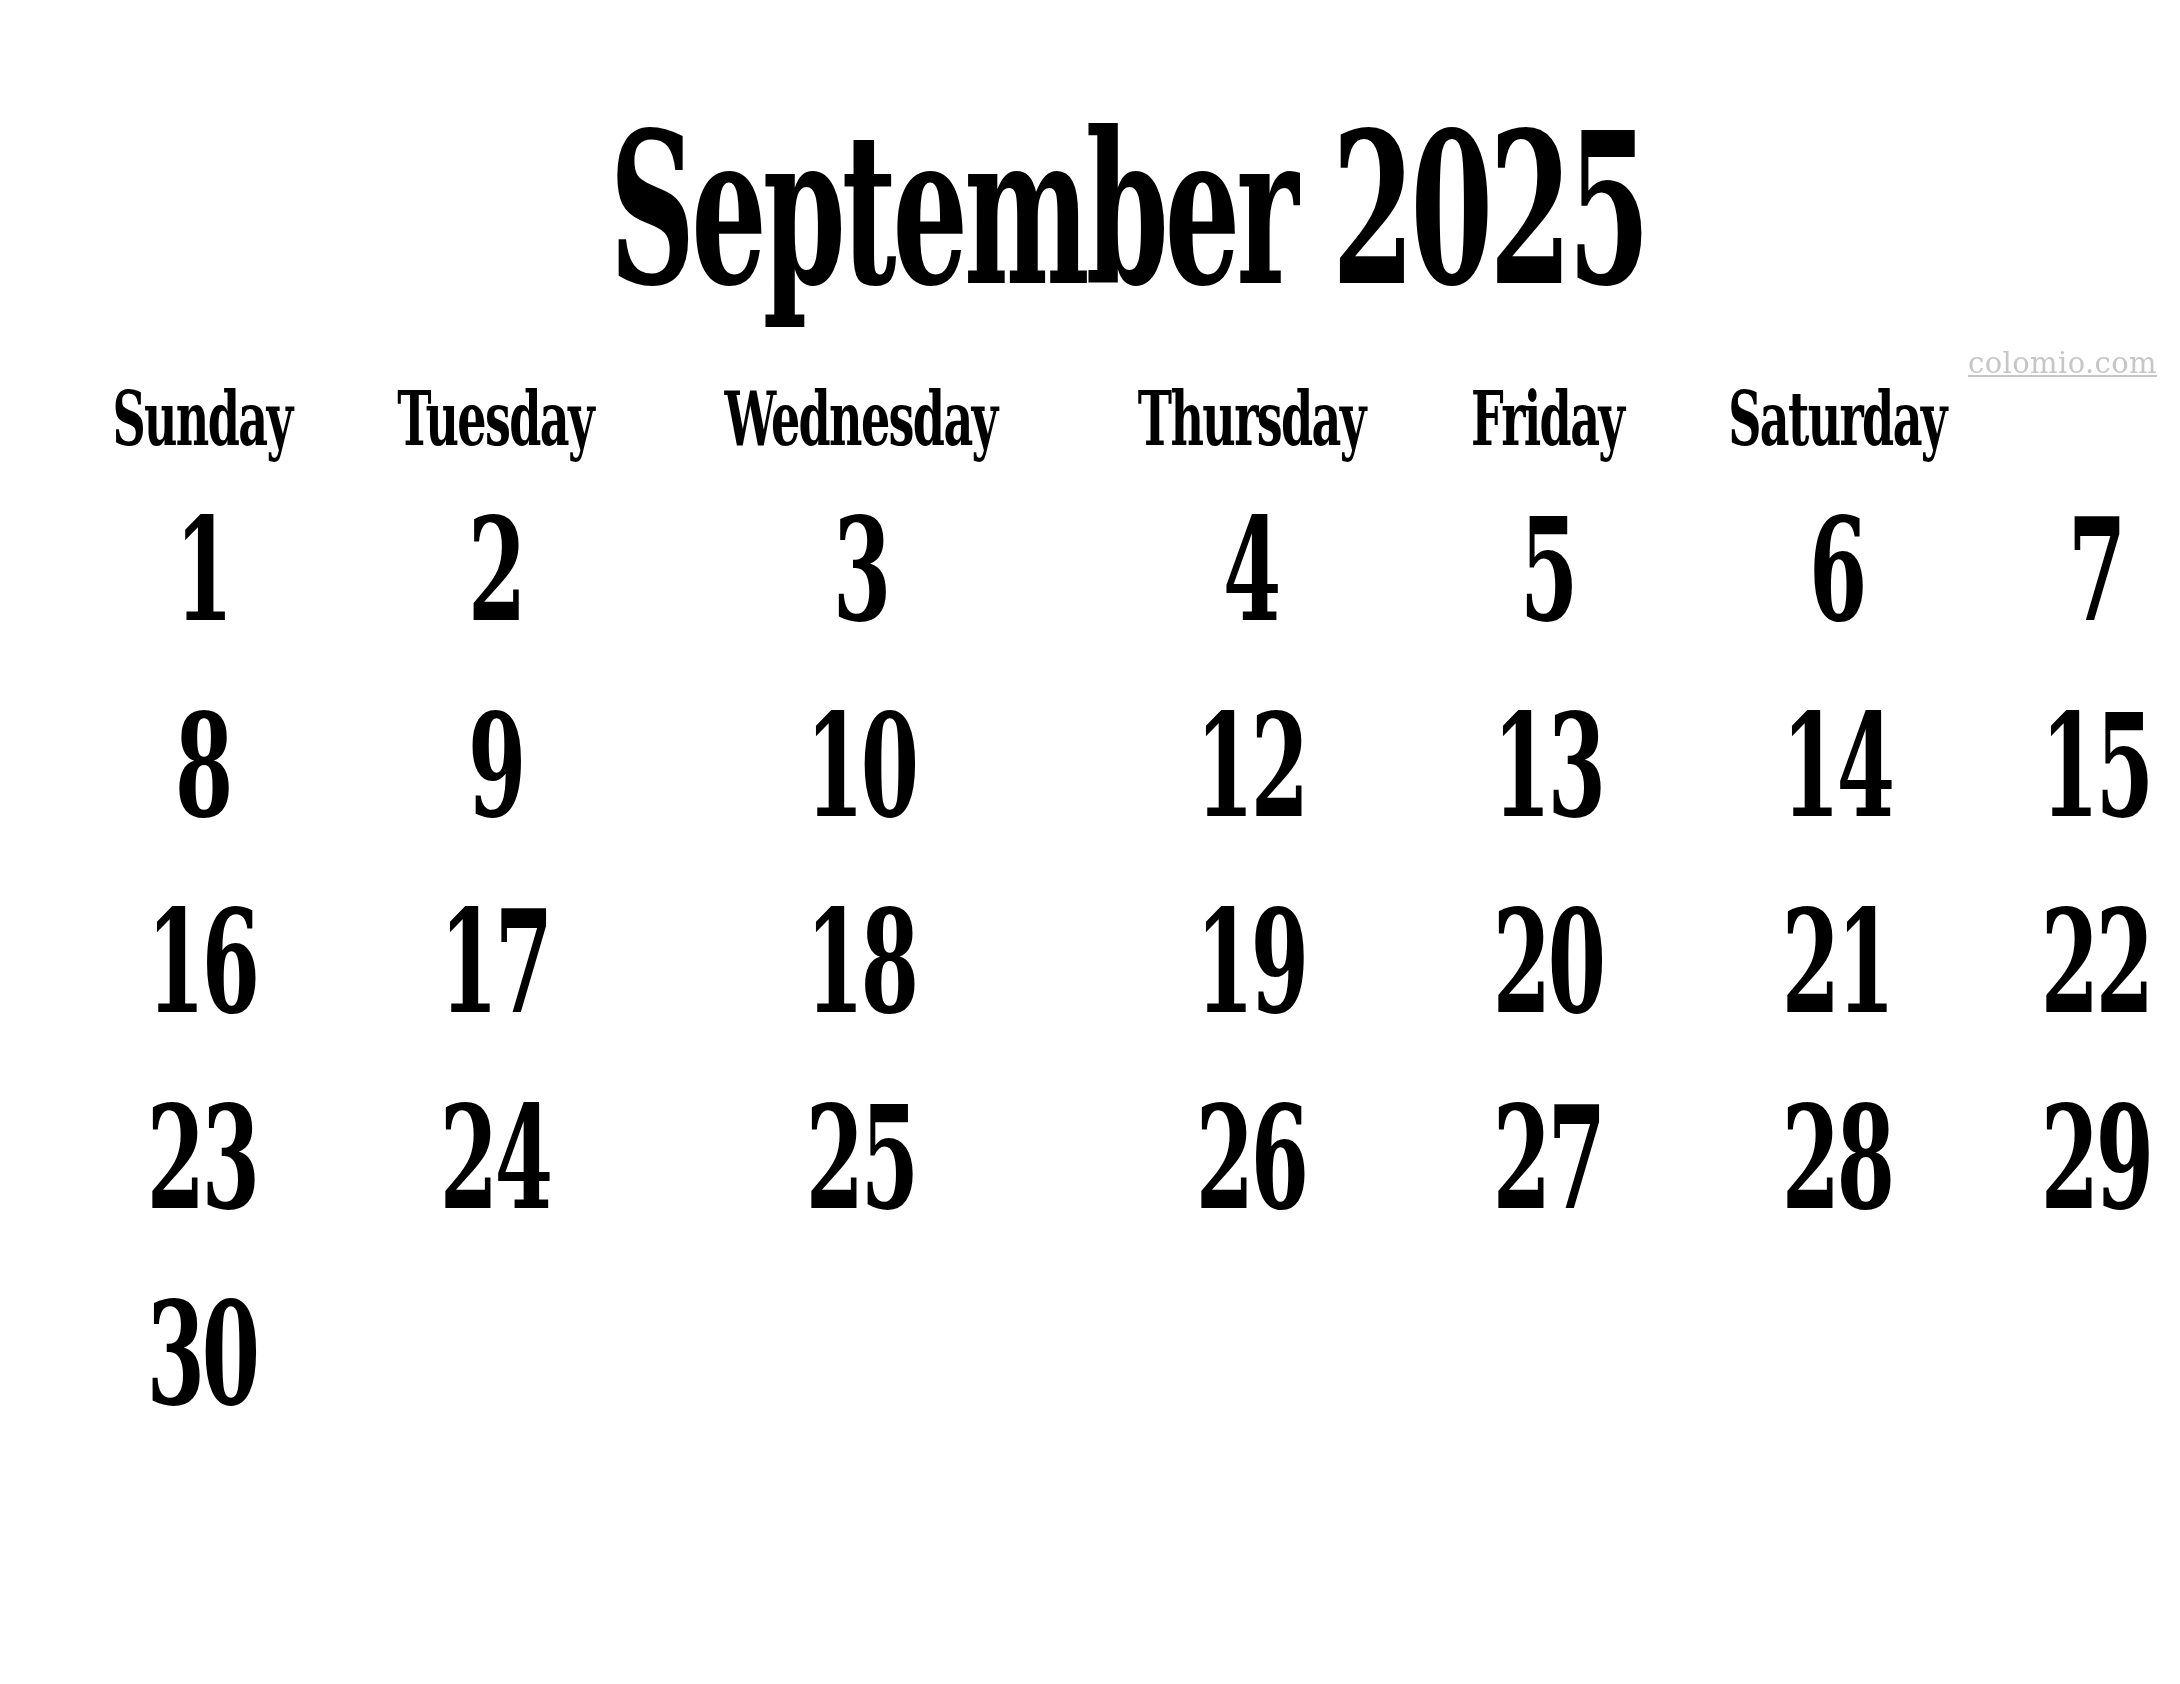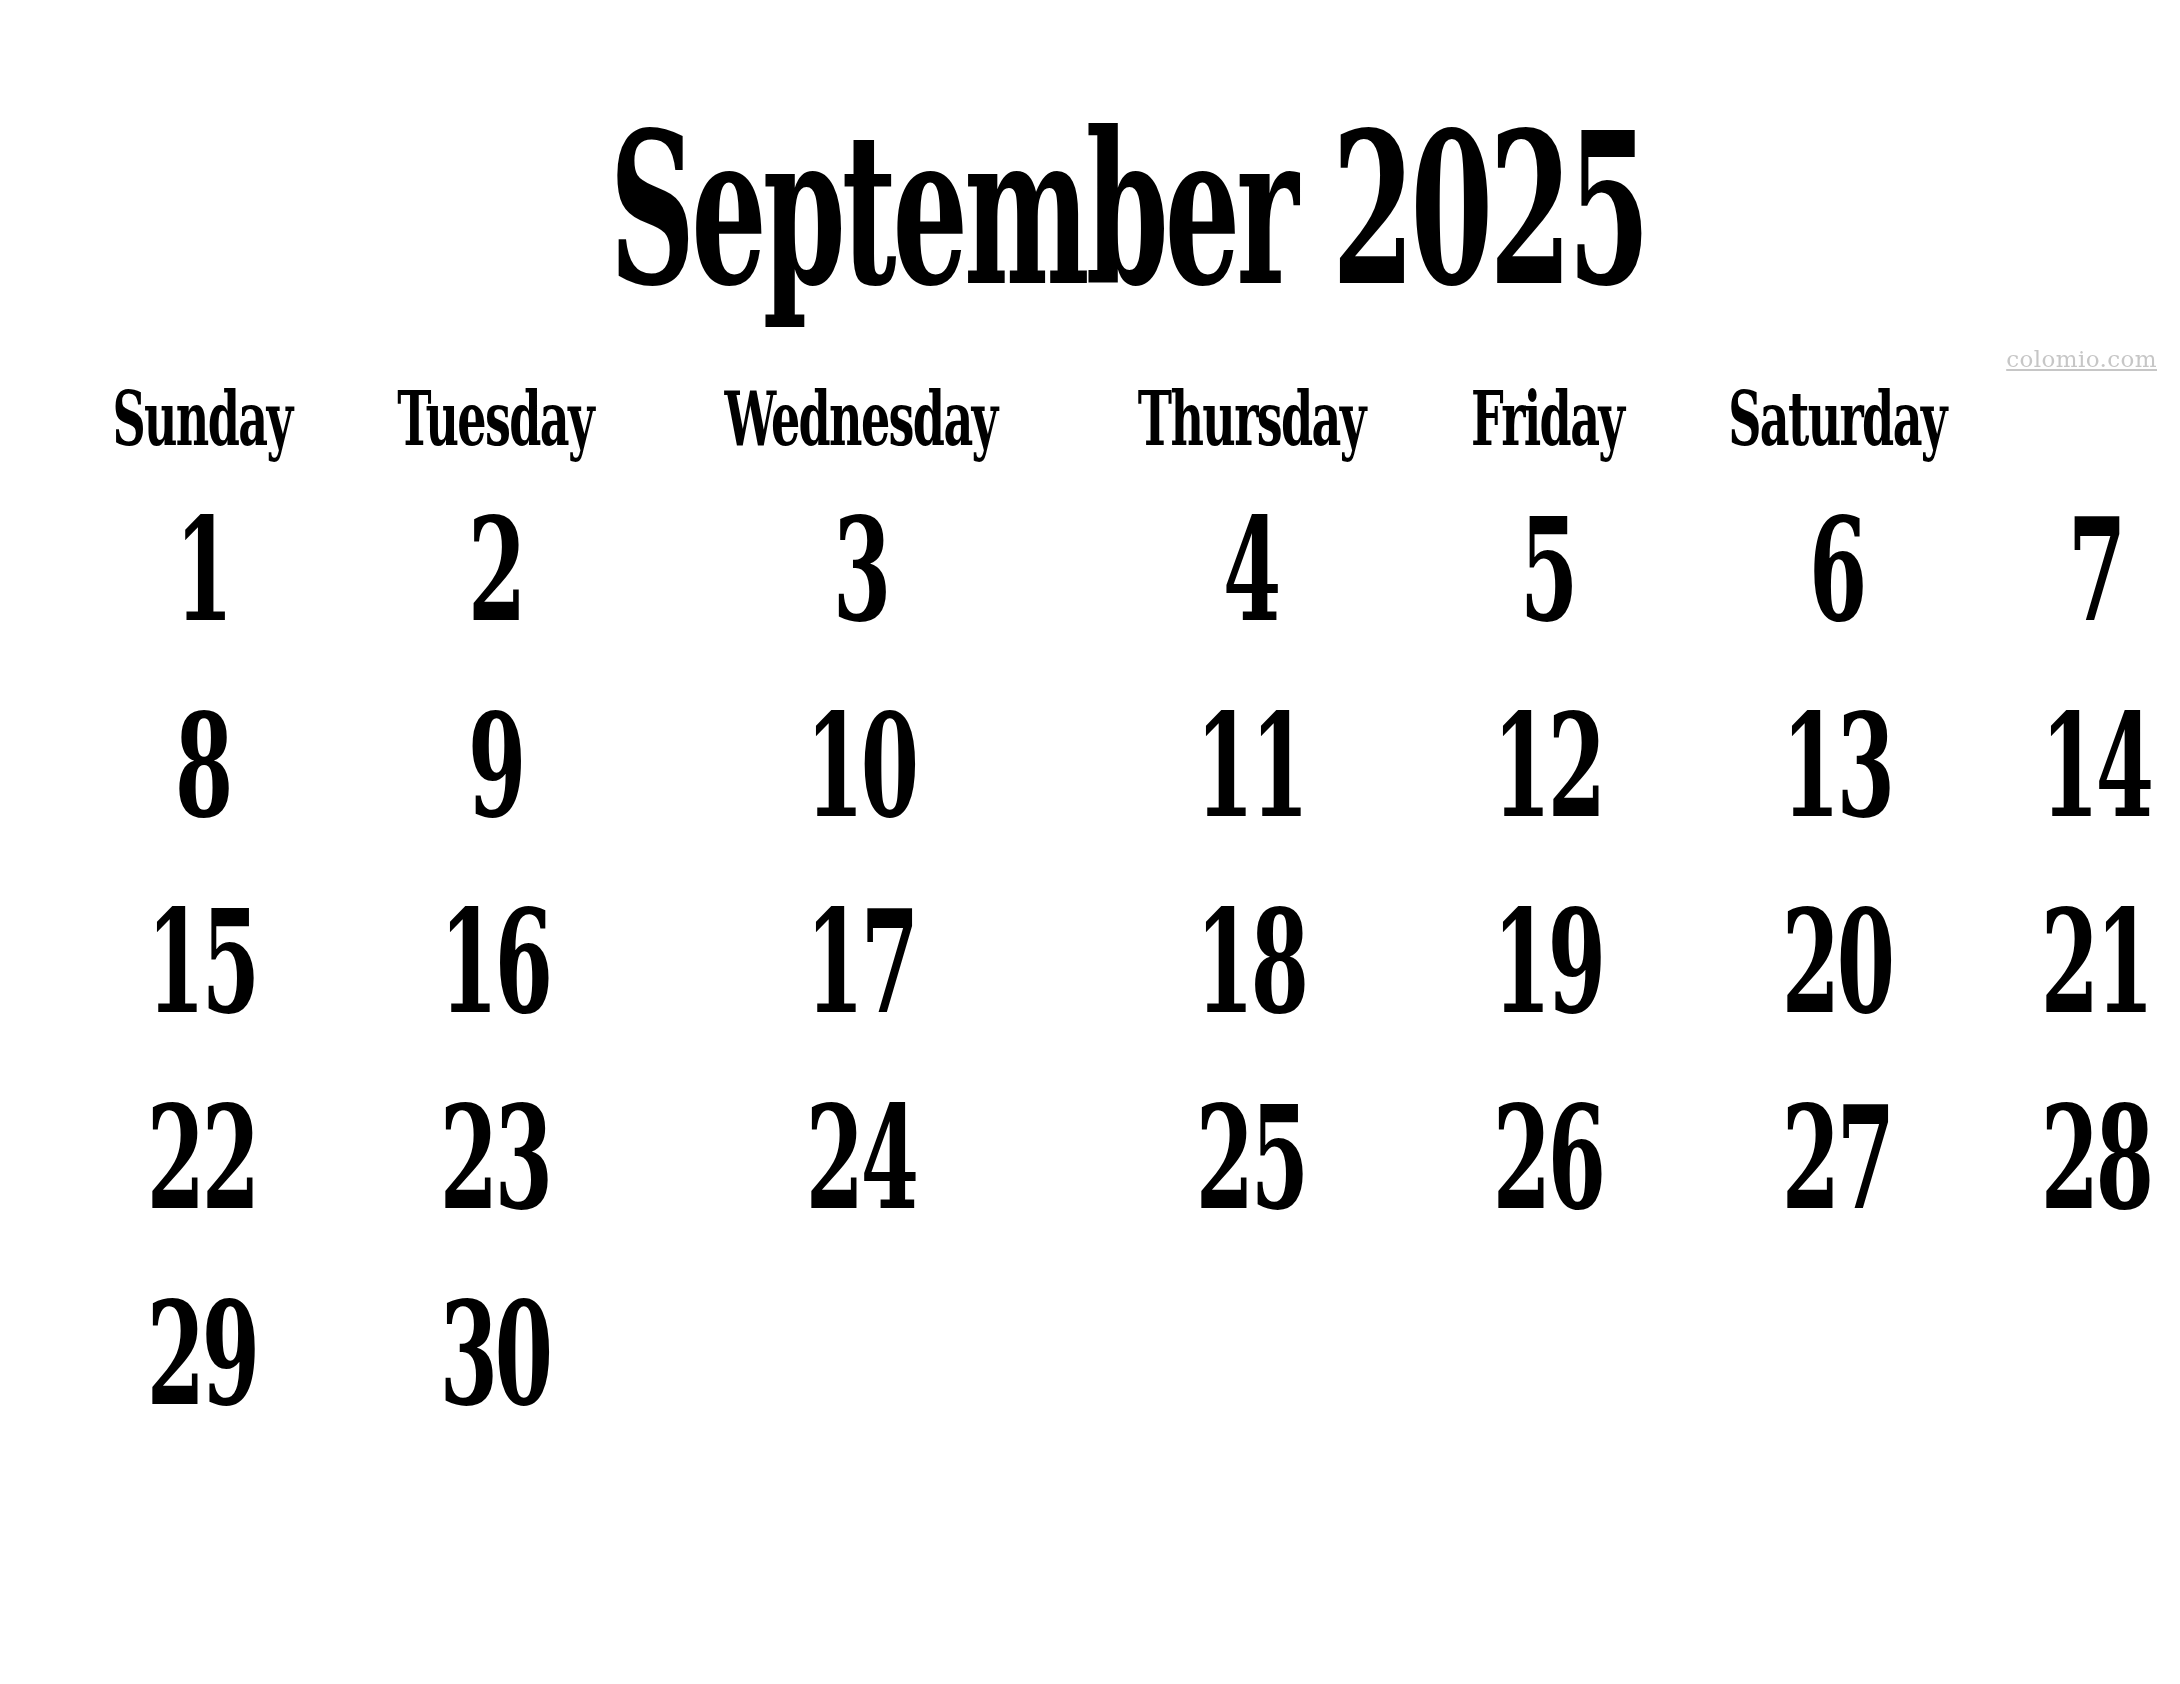--- a/index.html
+++ b/index.html
@@ -38,21 +38,21 @@
     letter-spacing: -6.8px;
     padding-left: 37px;
   }
   .title .cx {
     transform: scale(0.60, 1.06);
   }
   .watermark {
     position: absolute;
     top: 346px;
     right: 24px;
-    font-size: 23px;
+    font-size: 29px;
     color: #c6c6c6;
     text-decoration: underline;
     letter-spacing: 0.4px;
   }
   .grid {
     position: absolute;
     top: 383px;
     left: 62px;
     width: 2087px;
     display: grid;
@@ -142,23 +142,20 @@
     <div class="cell date-cell">
         <span class="cx">8</span>
       </div>
     <div class="cell date-cell">
         <span class="cx">9</span>
       </div>
     <div class="cell date-cell">
         <span class="cx">10</span>
       </div>
     <div class="cell date-cell">
-        <span class="cx">11</span>
-      </div>
-    <div class="cell date-cell">
         <span class="cx">12</span>
       </div>
     <div class="cell date-cell">
         <span class="cx">13</span>
       </div>
 
     <div class="cell date-cell">
         <span class="cx">14</span>
       </div>
     <div class="cell date-cell">

